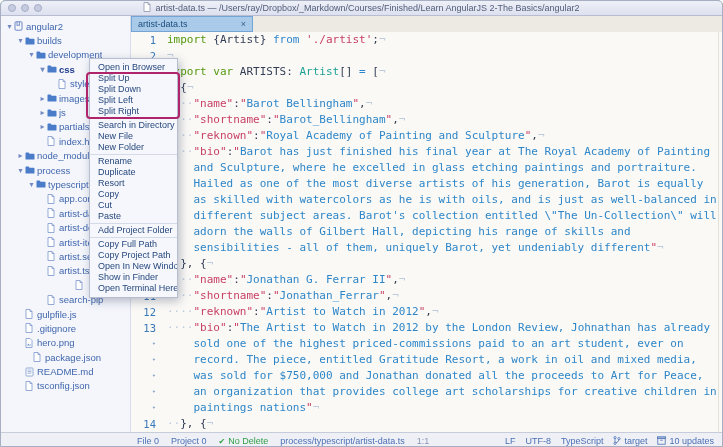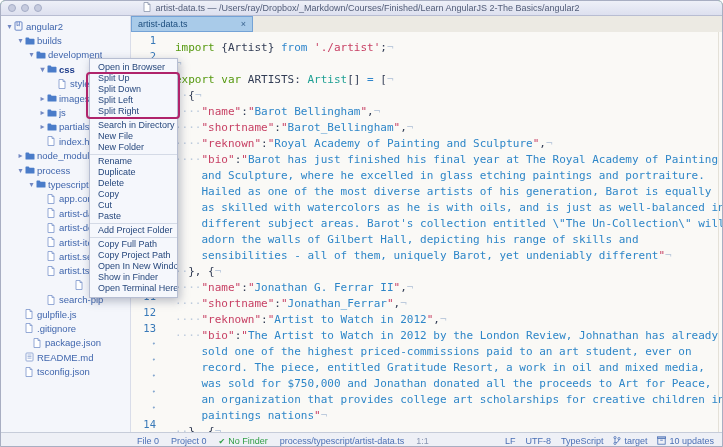--- a/index.html
+++ b/index.html
@@ -24,21 +24,21 @@
   .editor{flex:1;display:flex;flex-direction:column;min-width:0;}
   .tabbar{height:16px;background:#eceae3;display:flex;flex:none;}
   .tab{width:122px;box-sizing:border-box;background:#a9cbe9;border:1px solid #74a3d6;display:flex;
     align-items:center;justify-content:space-between;padding:0 6px;font-size:9px;color:#1d4e7e;}
   .tab .close{color:#39648f;font-size:9px;}
   .code{flex:1;position:relative;font-family:"DejaVu Sans Mono",monospace;font-size:11px;overflow:hidden;background:#faf9f6;}
   .wrap-guide{position:absolute;left:587px;top:0;bottom:0;width:1px;background:#e4e1d8;}
   .crow{display:flex;height:16px;line-height:16px;}
   .gut{width:32px;flex:none;text-align:right;padding-right:7px;box-sizing:border-box;color:#3879b8;font-size:10.5px;}
   .gut.bullet{font-size:7px;color:#86a8cf;line-height:16px;}
-  .src{margin:8px;padding:0 0 0 4px;white-space:pre;font:inherit;}
+  .src{margin:0;padding:0 0 0 4px;white-space:pre;font:inherit;}
   .src.wrapind{padding-left:calc(4px + 4ch);}
   .sg-g{color:#55990f}.sg-b{color:#2f86cc}.sg-r{color:#c73f63}.sg-v{color:#2e86c8}
   .sg-p{color:#323d55}.sg-t{color:#1fa094}.sg-i{color:#bdcbdd}
   
   .statusbar{height:17px;box-sizing:border-box;border-top:1px solid #c6ccd9;background:#eef0f6;display:flex;
     align-items:center;font-size:9px;color:#4a6fb5;padding-left:136px;gap:12px;white-space:nowrap;}
   .sb-right{margin-left:auto;display:flex;gap:10px;padding-right:8px;align-items:center;justify-content:space-between;}
   .sb-item{display:flex;align-items:center;gap:3px;}
   .sb-item.ok{color:#2f9e44;}
   .sb-item.dim{color:#8a97b3;}
@@ -277,20 +277,30 @@
         <div class="tree-row" style="padding-left: 15px;">
           <span class="chev"></span>
           <span class="ticon">
             <svg width="8" height="10" viewBox="0 0 8 10">
               <path d="M1 0.5 H5 L7 2.5 V9.5 H1 Z" fill="#ffffff" stroke="#7b96cc" stroke-width="0.8"></path>
               <path d="M5 0.5 V2.5 H7" fill="none" stroke="#7b96cc" stroke-width="0.8"></path>
             </svg>
           </span>
           <span class="tlabel">.gitignore</span>
         </div>
+        <div class="tree-row" style="padding-left: 15px;">
+          <span class="chev"></span>
+          <span class="ticon">
+            <svg width="8" height="10" viewBox="0 0 8 10">
+              <path d="M1 0.5 H5 L7 2.5 V9.5 H1 Z" fill="#ffffff" stroke="#7b96cc" stroke-width="0.8"></path>
+              <path d="M2 7.5 L3.3 5.5 L4.5 7 L5.3 6 L6 7.5 Z" fill="#7b96cc"></path>
+            </svg>
+          </span>
+          <span class="tlabel">hero.png</span>
+        </div>
         <div class="tree-row" style="padding-left: 23px;">
           <span class="chev"></span>
           <span class="ticon">
             <svg width="8" height="10" viewBox="0 0 8 10">
               <path d="M1 0.5 H5 L7 2.5 V9.5 H1 Z" fill="#ffffff" stroke="#7b96cc" stroke-width="0.8"></path>
               <path d="M5 0.5 V2.5 H7" fill="none" stroke="#7b96cc" stroke-width="0.8"></path>
             </svg>
           </span>
           <span class="tlabel">package.json</span>
         </div>
@@ -430,21 +440,21 @@
 
   <div class="statusbar" id="statusbar">
       <span class="sb-item">
         <span>File 0</span>
       </span>
       <span class="sb-item">
         <span>Project 0</span>
       </span>
       <span class="sb-item ok">
         <span><span style="color:#2f9e44;font-size:8px">✔</span></span>
-        <span>No Finder</span>
+        <span>No Delete</span>
       </span>
       <span class="sb-item">
         <span>process/typescript/artist-data.ts</span>
       </span>
       <span class="sb-item dim">
         <span>1:1</span>
       </span>
       <span class="sb-right">
         <span class="sb-item">
           <span>LF</span>
@@ -485,21 +495,21 @@
         <div class="menu-item">Split Right</div>
       </div>
       <div class="menu-group">
         <div class="menu-item">Search in Directory</div>
         <div class="menu-item">New File</div>
         <div class="menu-item">New Folder</div>
       </div>
       <div class="menu-group">
         <div class="menu-item">Rename</div>
         <div class="menu-item">Duplicate</div>
-        <div class="menu-item">Delete</div>
+        <div class="menu-item">Resort</div>
         <div class="menu-item">Copy</div>
         <div class="menu-item">Cut</div>
         <div class="menu-item">Paste</div>
       </div>
       <div class="menu-group">
         <div class="menu-item">Add Project Folder</div>
       </div>
       <div class="menu-group">
         <div class="menu-item">Copy Full Path</div>
         <div class="menu-item">Copy Project Path</div>

